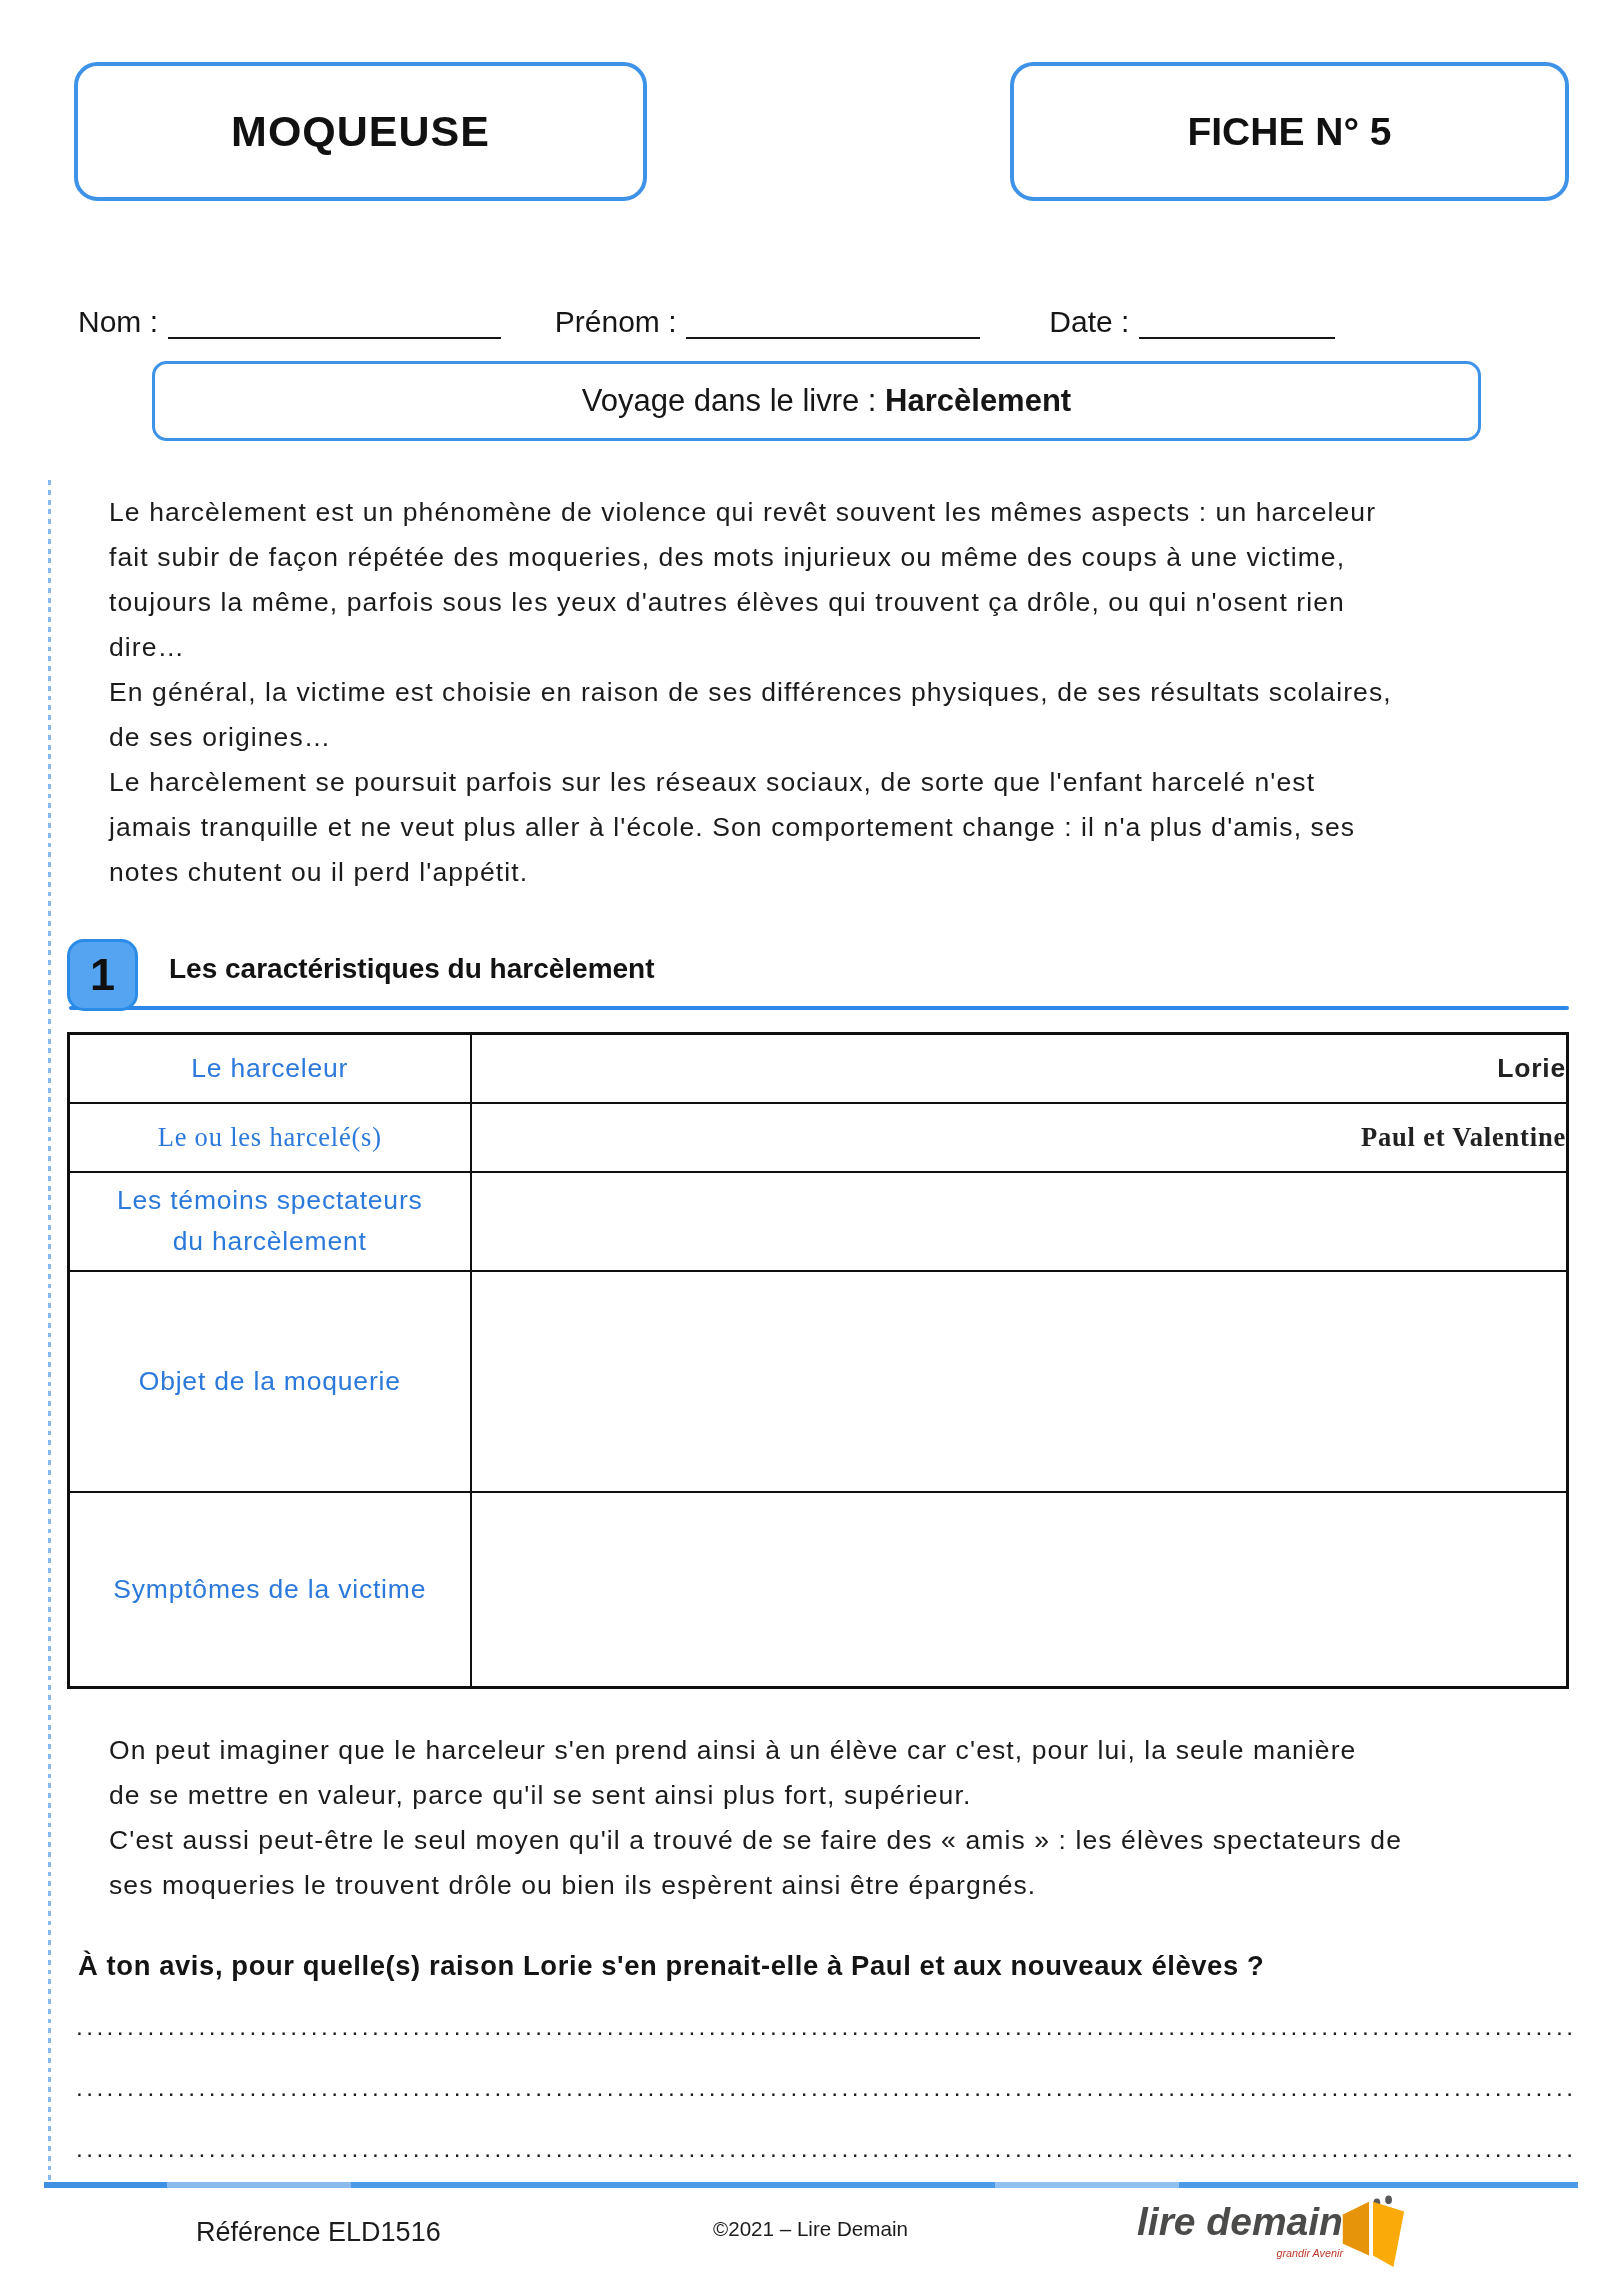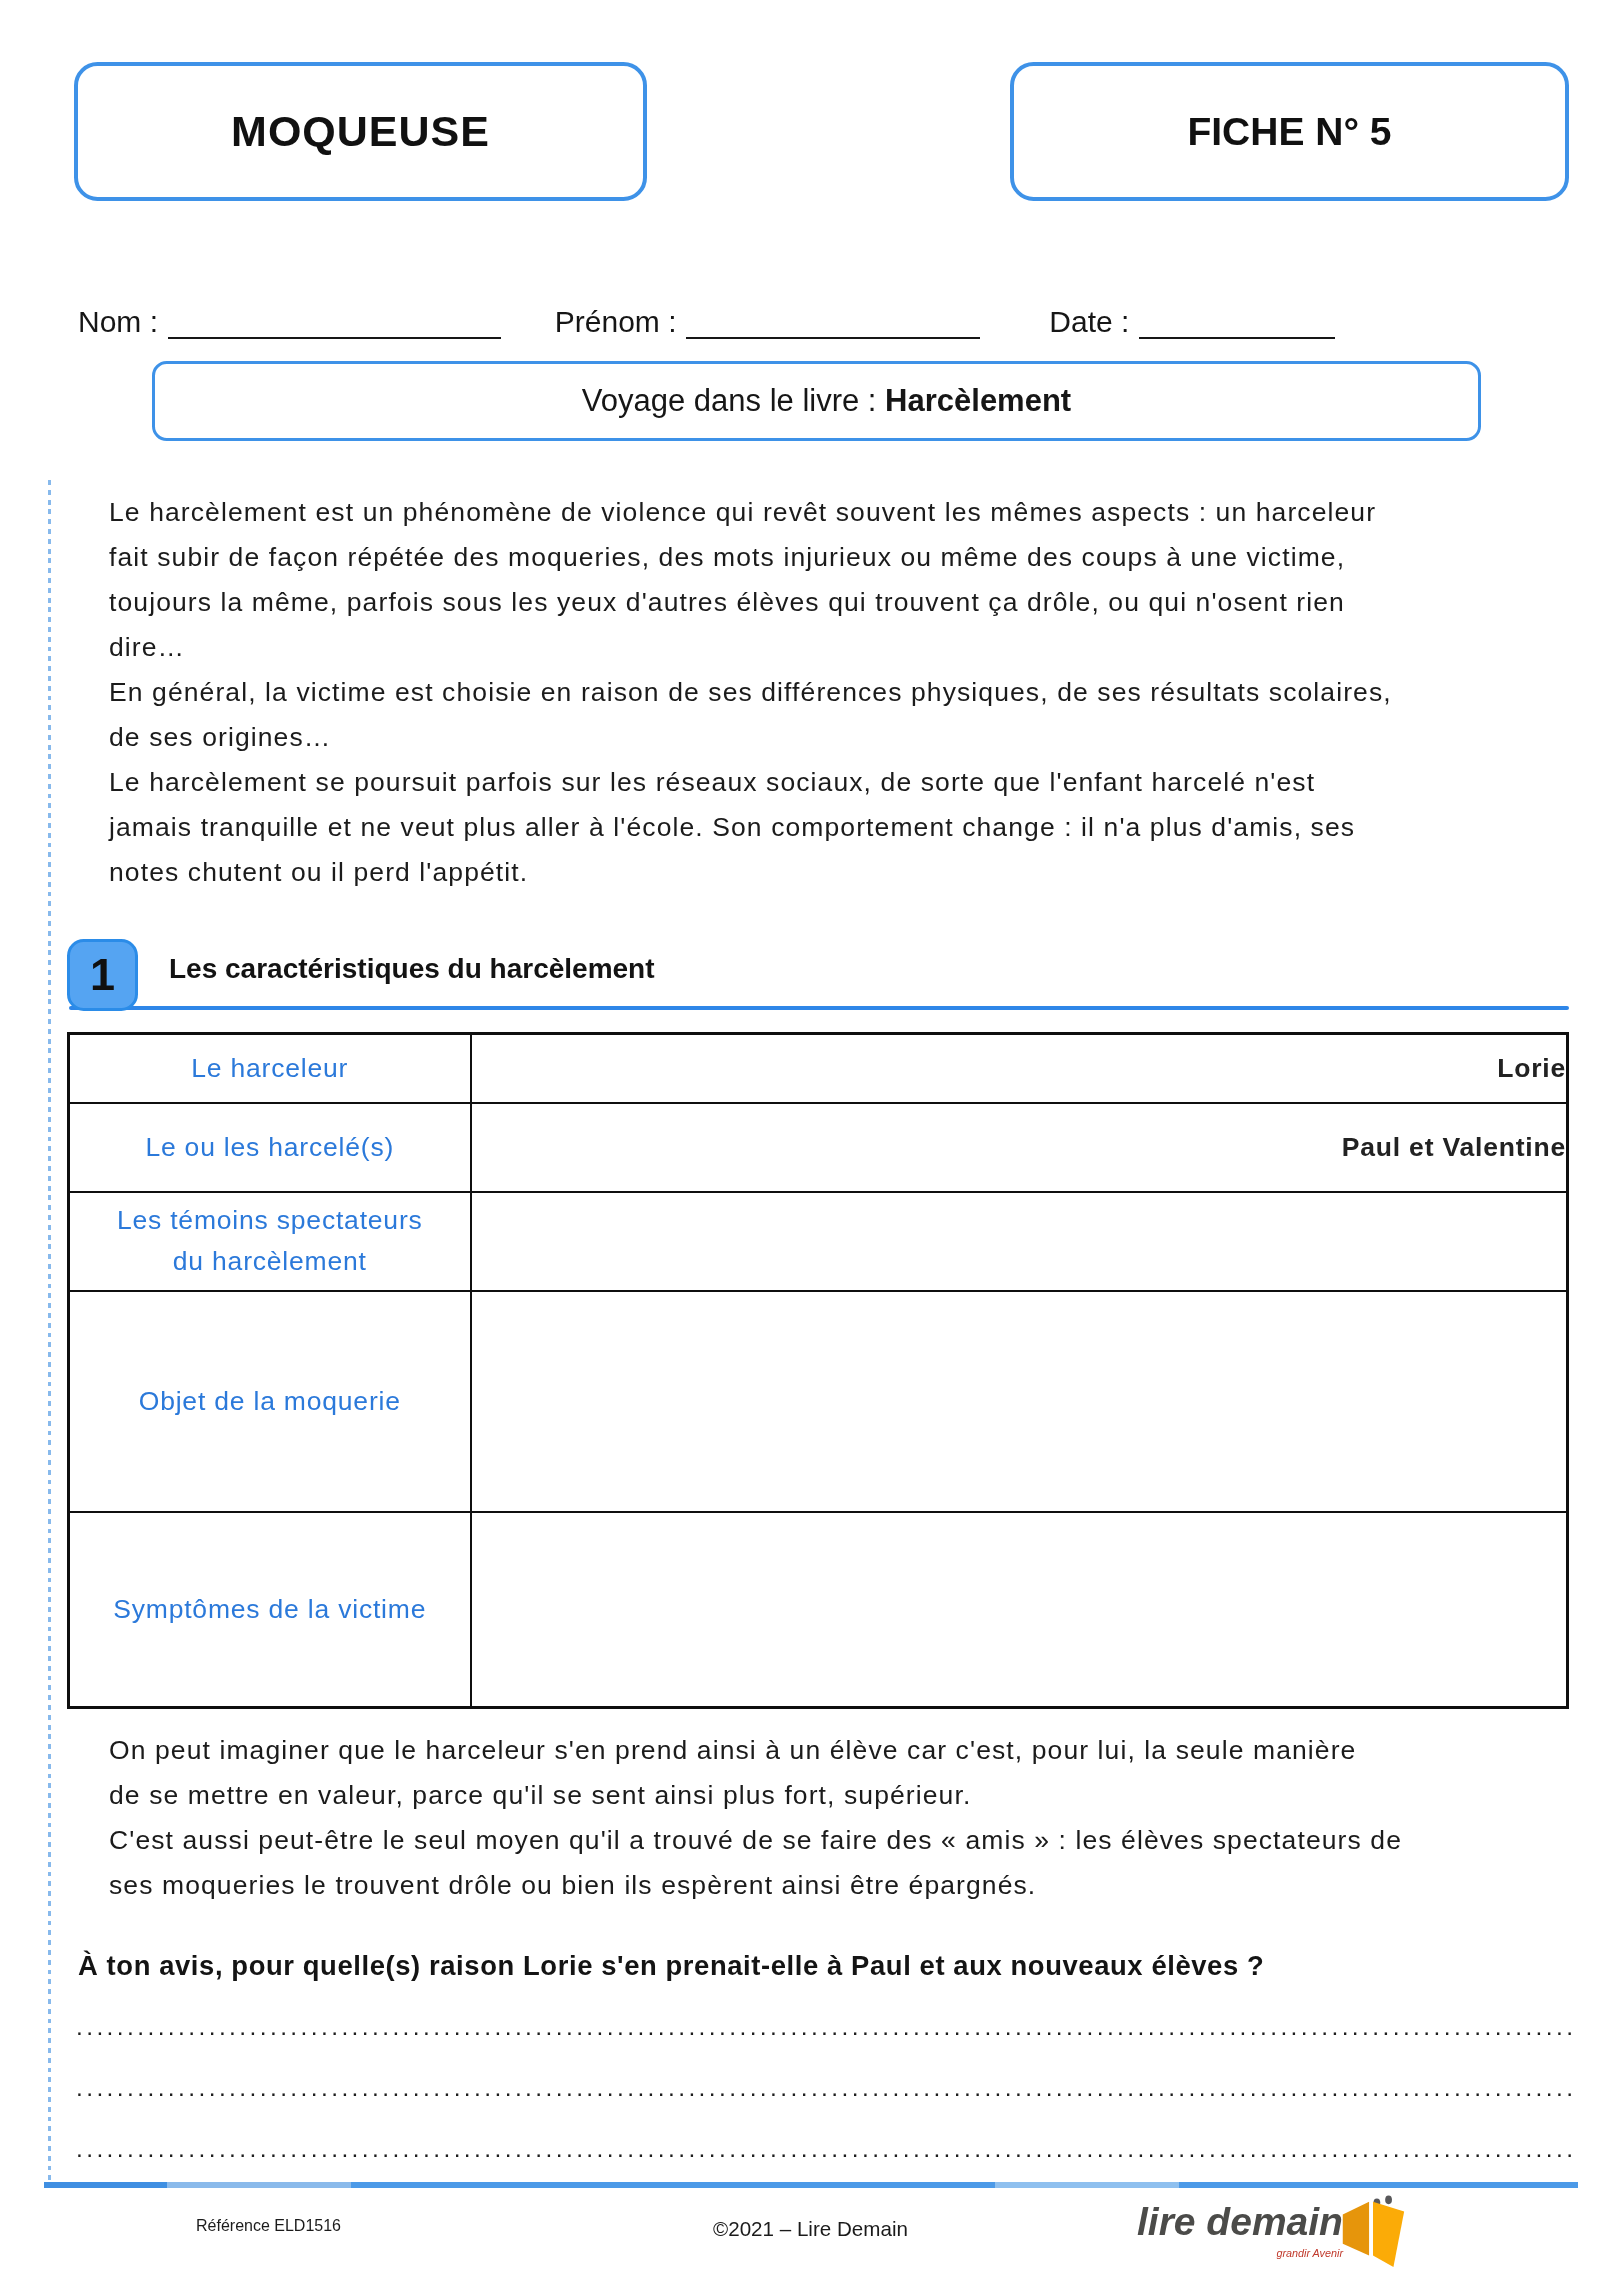--- a/index.html
+++ b/index.html
@@ -62,34 +62,34 @@
   }
   .section-title { position:absolute; left:102px; top:13.7px; font-size:28px; font-weight:700; color:#131313; }
 
   
   table.char { position:absolute; top:1032px; left:67px; width:1502px; border-collapse:collapse; table-layout:fixed; background:#fff; }
   table.char { border:3.9px solid #0f0f0f; }
   table.char td { border:2.9px solid #0f0f0f; vertical-align:middle; }
   col.c1 { width:402px; }
   td.t-label { color:#2B79DA; font-size:26.5px; letter-spacing:0.8px; text-align:center; padding:0 33px; line-height:41px; }
   td.t-value { font-size:26.5px; font-weight:700; letter-spacing:0.8px; text-align:right; color:#222; }
-  tr.r0 td { height:69px; } tr.r1 td { height:89px; } tr.r2 td { height:99px; }
+  tr.r0 td { height:69px; } tr.r1 td { height:69px;font-family:Liberation Serif, serif; } tr.r2 td { height:99px; }
   tr.r3 td { height:221px; } tr.r4 td { height:196px; }
 
   
   .question { position:absolute; top:1950px; left:78px; width:1500px; font-size:27.4px; font-weight:700; letter-spacing:0.6px; color:#141414; white-space:nowrap; }
   .answers { position:absolute; top:1980px; left:76px; width:1496px; }
   .answer-line { height:61px; display:flex; align-items:flex-end; overflow:hidden; font-size:24.5px; letter-spacing:3.4px; color:#1d1d1d; white-space:nowrap; }
 
   
   .footer-rule {
     position:absolute; top:2182px; left:44px; width:1534px; height:5.9px;
     background:linear-gradient(90deg,#3F8FE2 0%,#3F8FE2 8%,#8ABAEB 8%,#8ABAEB 20%,#4C9AE8 20%,#4C9AE8 62%,#8FC0EF 62%,#8FC0EF 74%,#4C9AE8 74%,#4C9AE8 100%);
   }
-  .footer-ref  { position:absolute; top:2217px; left:196px; font-size:16px; color:#1b1b1b; }
+  .footer-ref  { position:absolute; top:2217px; left:196px; font-size:27px; color:#1b1b1b; }
   .footer-copy { position:absolute; top:2217px; left:0; width:1621px; text-align:center; font-size:20.6px; color:#1b1b1b; }
   .logo { position:absolute; top:2198px; left:1137px; width:284px; height:78px; }
   .logo-text { position:absolute; left:0; top:2px; font-size:39px; font-style:italic; font-weight:600; color:#4b4b49; letter-spacing:0; }
   .logo-tagline { position:absolute; left:88px; top:49px; width:118px; text-align:right; font-size:10.8px; font-style:italic; color:#C0392B; }
   .logo-book { position:absolute; left:196px; top:-2.9px; }
 </style>
 </head>
 <body>
 
 <div class="top-row">

